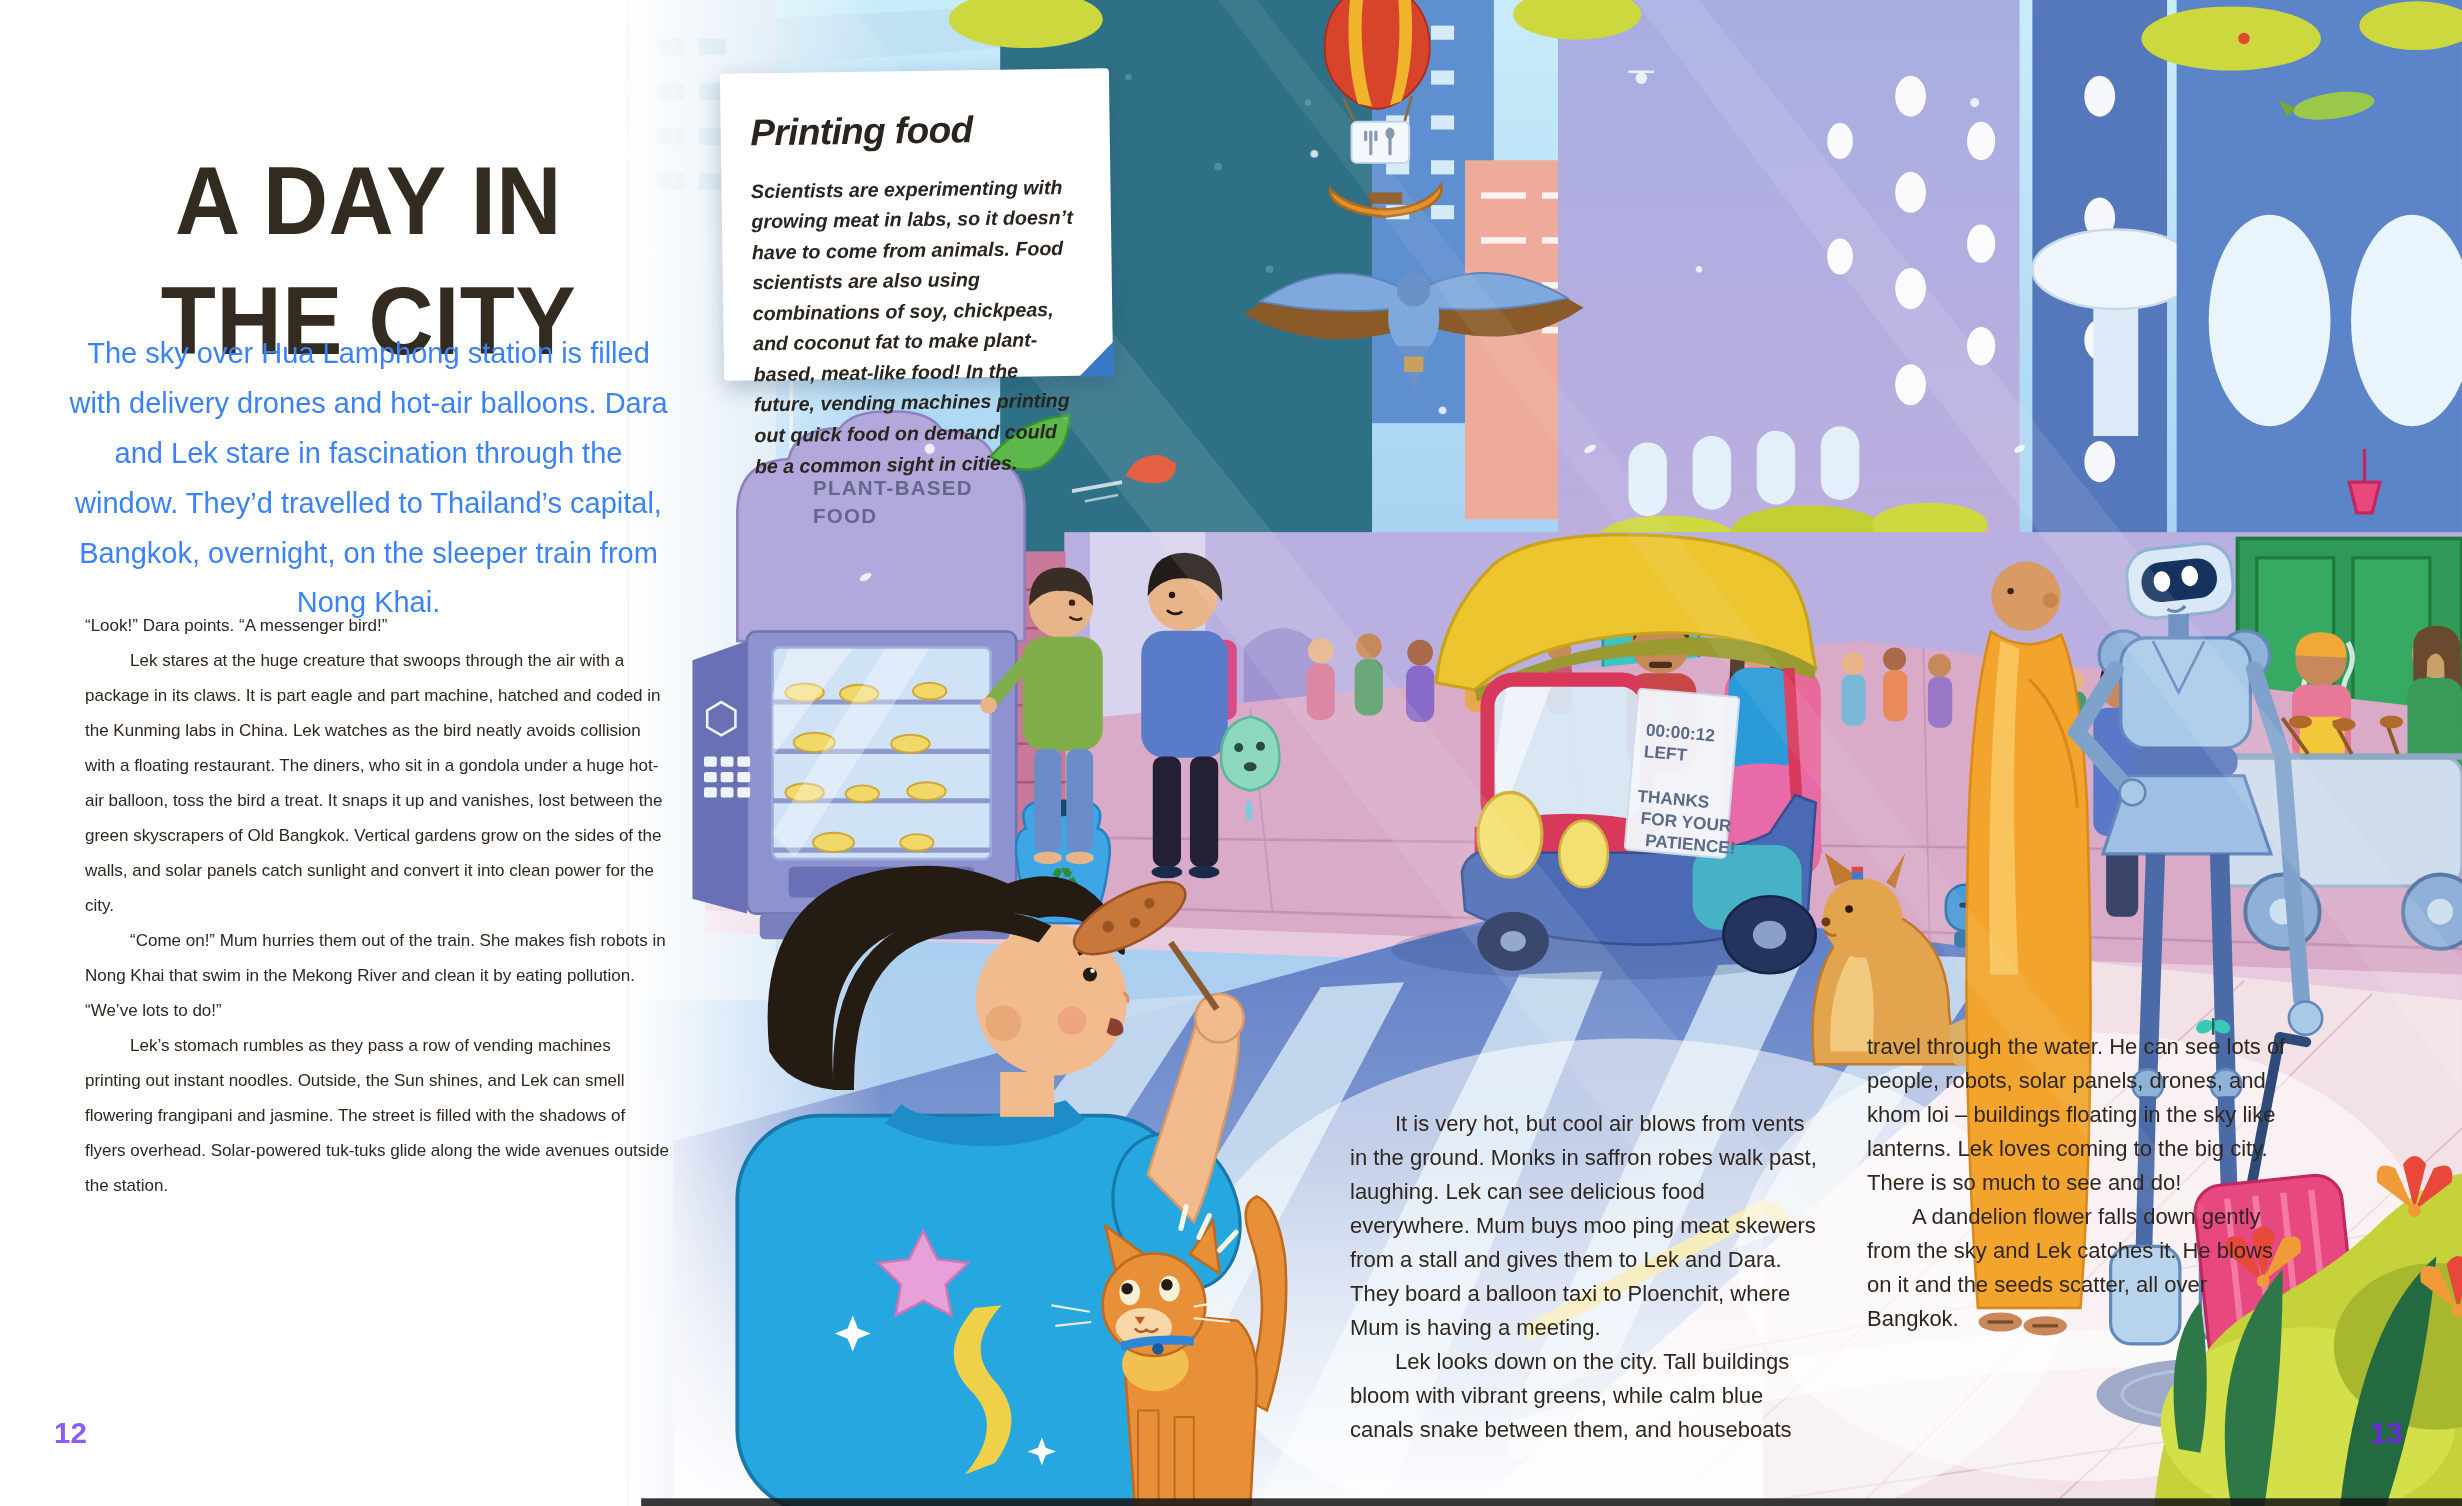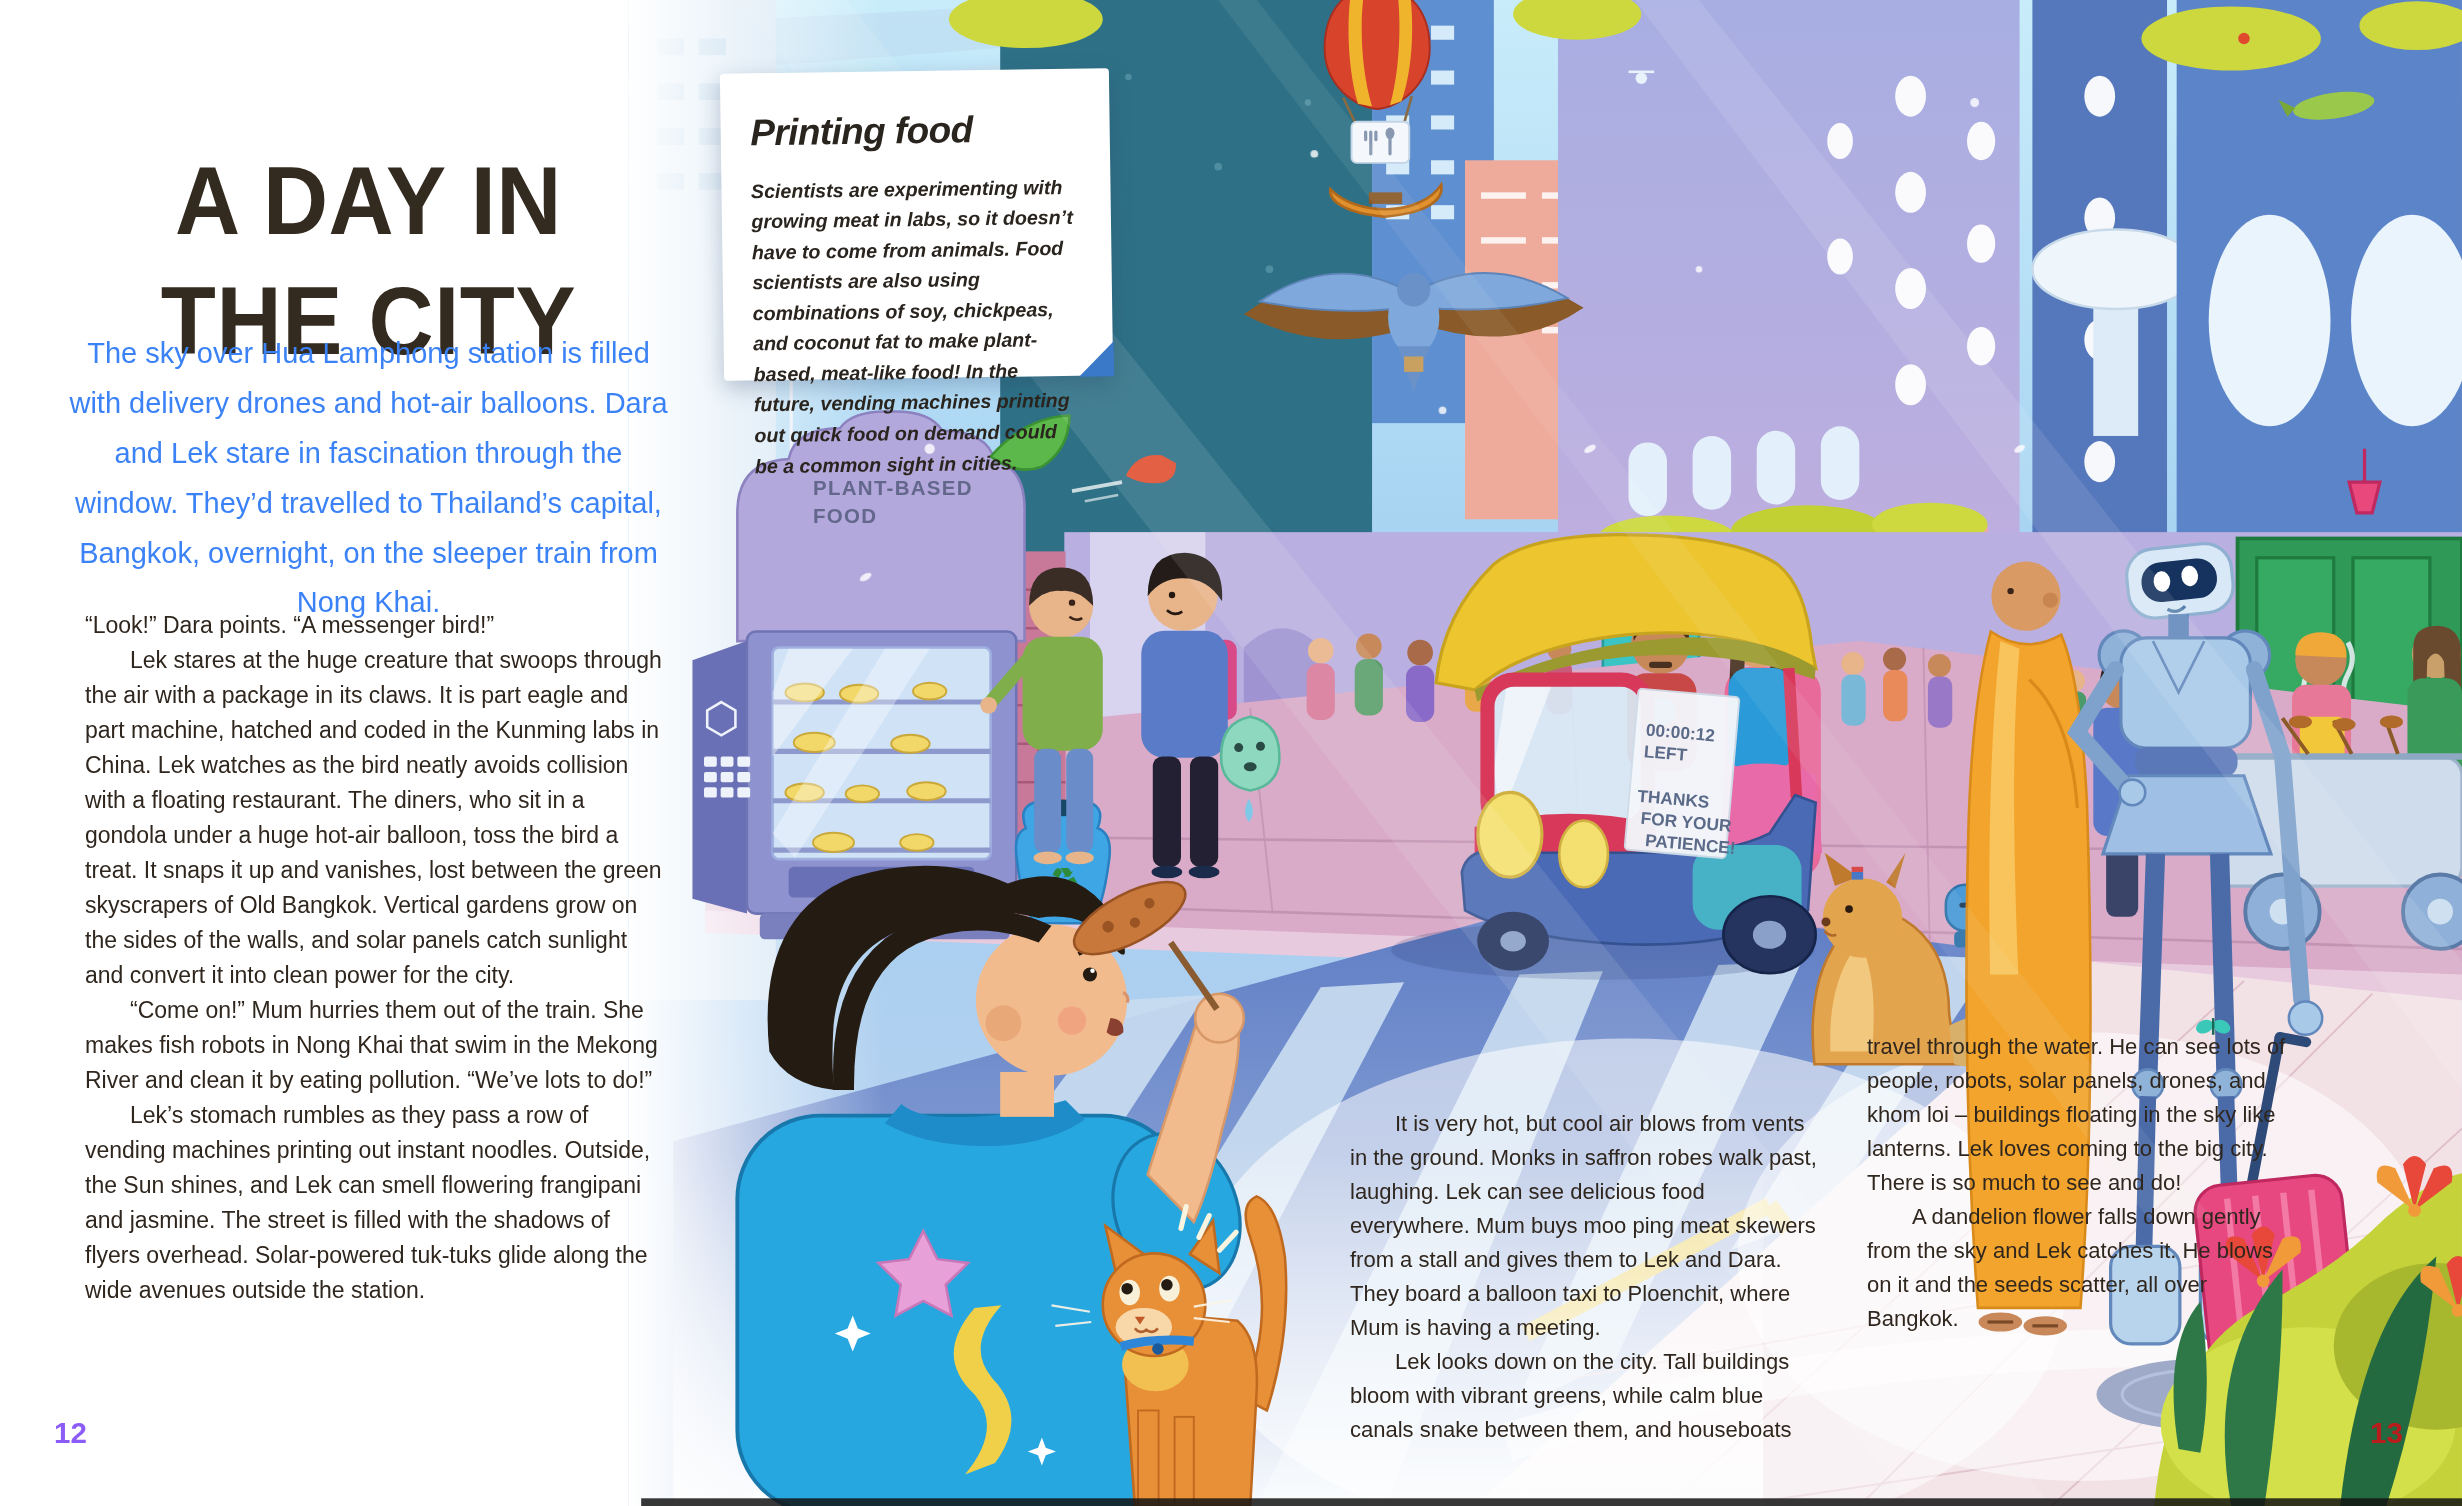--- a/index.html
+++ b/index.html
@@ -11,38 +11,38 @@
   .text-layer{position:absolute;left:0;top:0;width:100%;height:100%;}
   .title-block{
     position:absolute;left:64px;top:76px;width:609px;text-align:center;
     font-size:97px;line-height:1.24;font-weight:800;color:#332a20;
     white-space:pre-line;letter-spacing:0.6px;transform:scaleX(.93);transform-origin:center top;
   }
   .intro{
     position:absolute;left:64px;top:300px;width:609px;text-align:center;
     font-size:29px;line-height:1.72;color:#3b82f6;
   }
-  .body-block{position:absolute;left:85px;top:608px;width:585px;font-size:23px;line-height:35px;}
+  .body-block{position:absolute;left:85px;top:608px;width:585px;font-size:17px;line-height:35px;}
   .body-block p,.col p{margin:0;}
   .indent{text-indent:45px;}
   .col{position:absolute;font-size:22px;line-height:34px;}
   .col1{left:1350px;top:1067px;width:477px;margin-top:40px;}
   .col2{left:1867px;top:1030px;width:423px;}
   .callout{
     position:absolute;left:722px;top:71px;width:389px;height:307px;background:#ffffff;
     border-radius:3.8px;box-shadow:0 7.7px 22px rgba(40,60,100,.28);
     transform:rotate(-0.8deg);padding:29.5px 29.5px;box-sizing:border-box;
   }
   .callout h2{margin:9px 0 22px 0;font-size:37px;font-style:italic;font-weight:800;color:#2a241e;letter-spacing:-0.6px;}
   .callout p{margin:0;font-size:19.6px;font-style:italic;font-weight:bold;line-height:1.56;color:#2a241e;}
   .corner-fold{position:absolute;right:-1.3px;bottom:-1.3px;width:0;height:0;
     border-left:35px solid transparent;border-bottom:35px solid #3a78c8;}
   .pagenum{position:absolute;font-size:29.5px;font-weight:bold;}
   .pagenum-left{left:54px;top:1416px;color:#8b5cf6;}
-  .pagenum-right{left:2370px;top:1416px;color:#b91c1c;}
+  .pagenum-right{left:2370px;top:1416px;color:#6d28d9;}
 </style>
 </head>
 <body>
 
 <div class="spread">
 
 <svg width="2462" height="1506" viewBox="0 0 3840 2349">
   <defs>
     <linearGradient id="skyG" x1="0" y1="0" x2="0" y2="1">
       <stop offset="0" stop-color="#c8ecfa"></stop>

